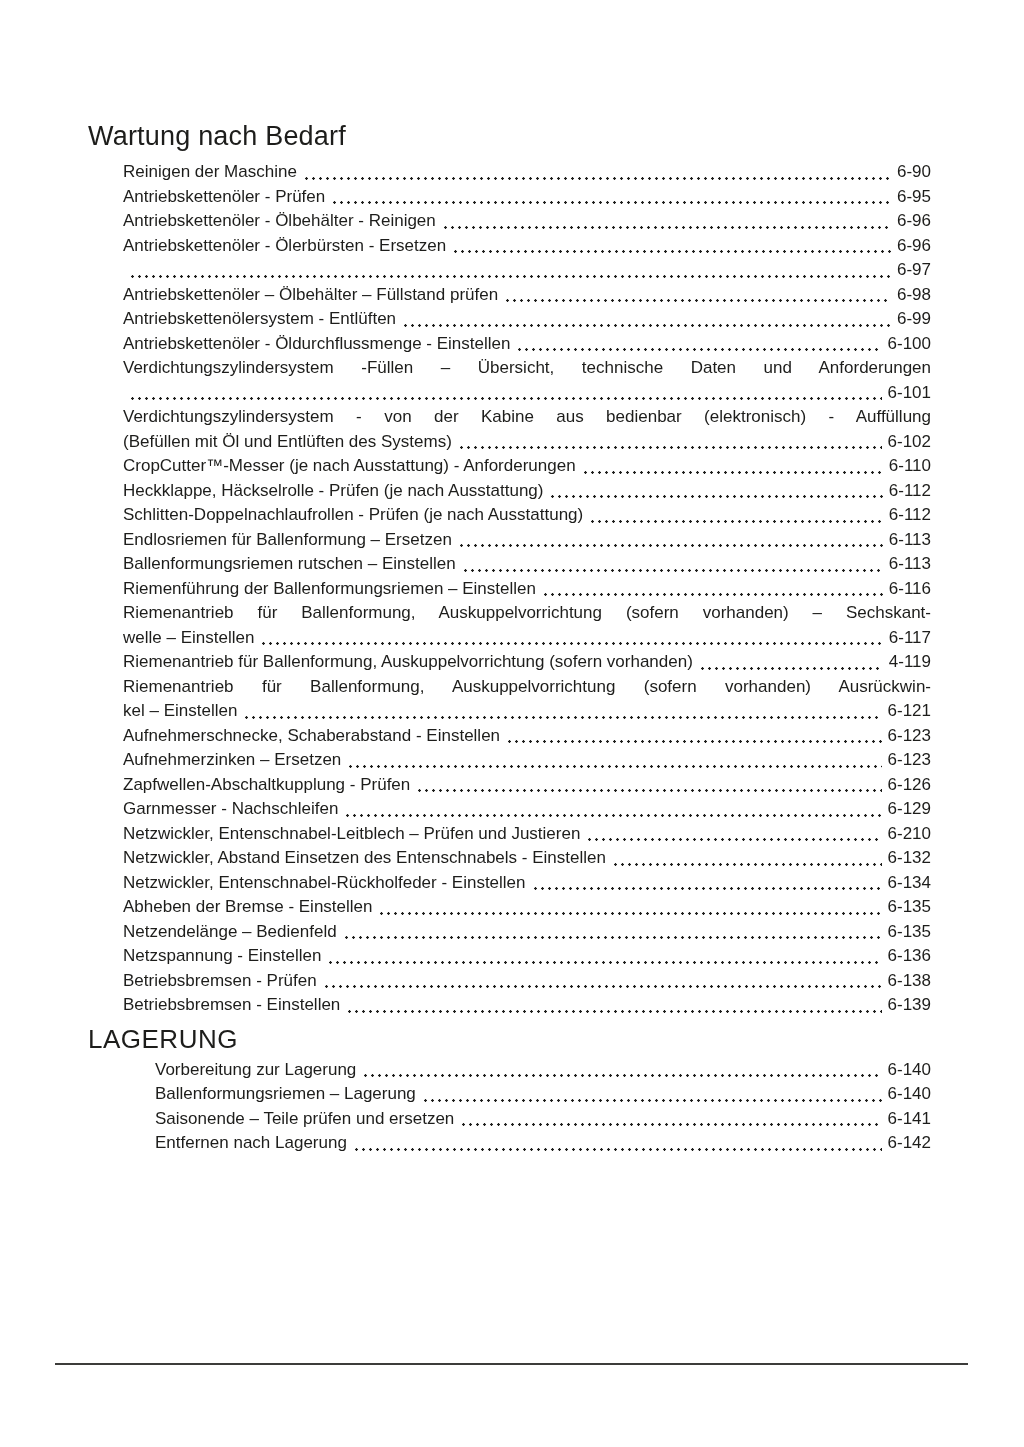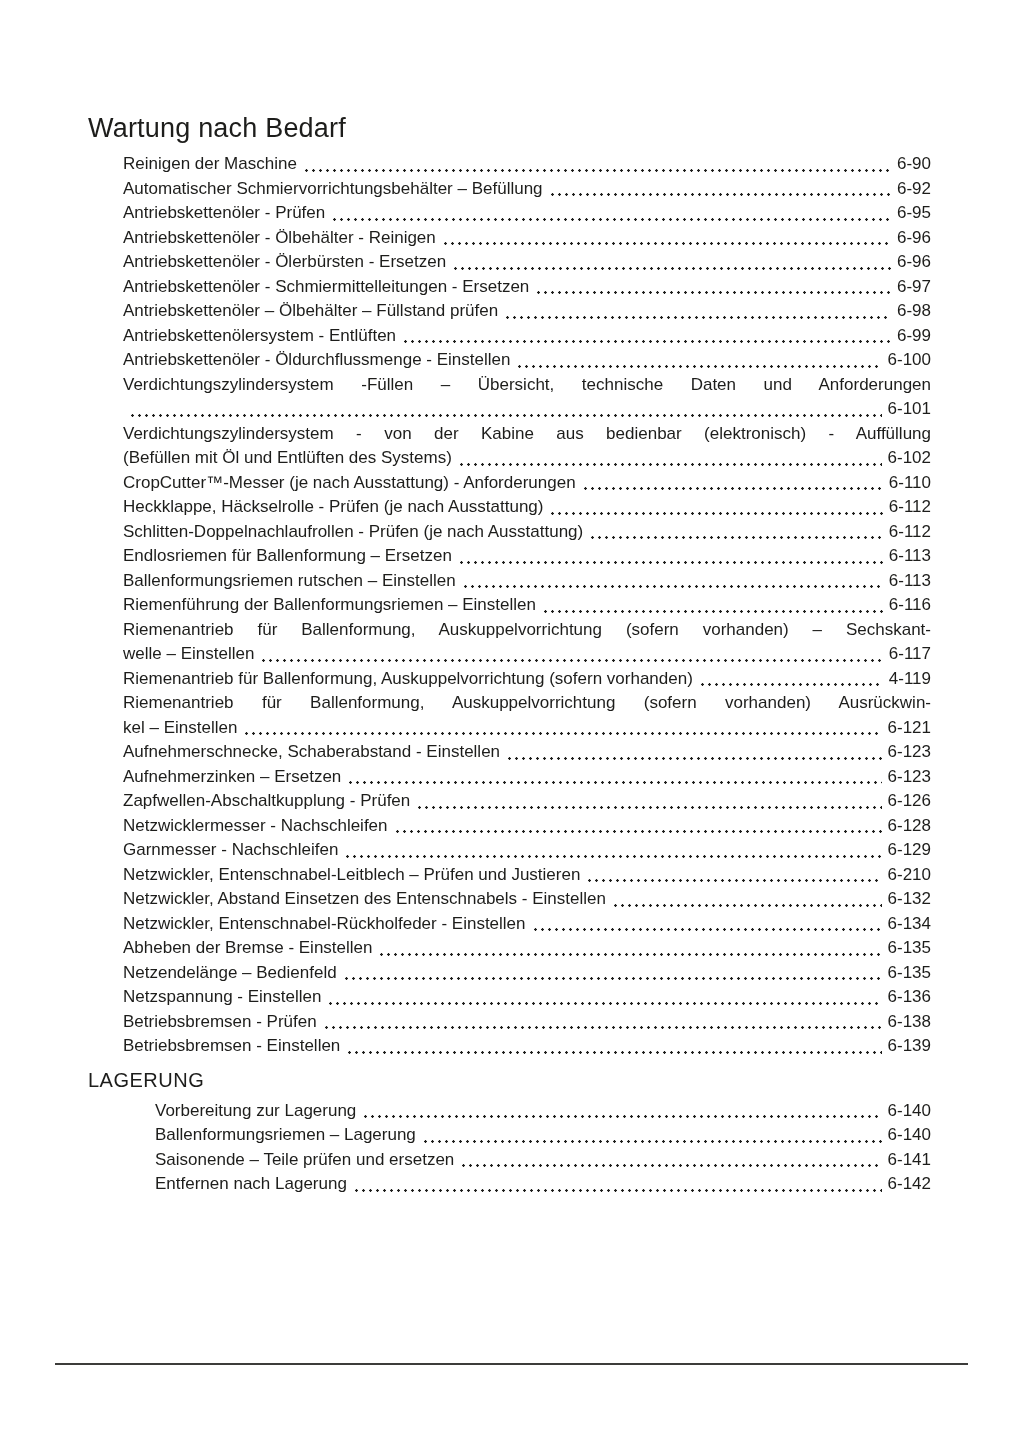--- a/index.html
+++ b/index.html
@@ -10,32 +10,32 @@
     background: #ffffff;
     color: #1d1d1b;
     font-family: "Liberation Sans", sans-serif;
     font-size: 17px;
     position: relative;
     overflow: hidden;
   }
   .page-content {
     position: absolute;
     left: 88px;
-    top: 112px;
+    top: 120px;
     width: 843px;
   }
   .section-title {
     font-size: 27px;
     line-height: 32px;
     font-weight: 400;
     margin: 0 0 8px 0;
     letter-spacing: 0.2px;
   }
   .section-title.caps {
-    font-size: 20px;
+    font-size: 26px;
     line-height: 26px;
     margin-top: 8px;
     margin-bottom: 6px;
     letter-spacing: 0.5px;
   }
   .entry-list.indent-1 { margin-left: 35px; }
   .entry-list.indent-2 { margin-left: 67px; }
   .toc-entry { margin: 0; }
   .toc-line { line-height: 24.5px; }
   .toc-line.justified {
@@ -83,27 +83,20 @@
     <div class="entry-list indent-1">
         <div class="toc-entry">
           <div class="toc-line last">
             <span class="toc-text">Reinigen der Maschine</span>
             <span class="dot-leader"></span>
             <span class="toc-page">6-90</span>
           </div>
         </div>
         <div class="toc-entry">
           <div class="toc-line last">
-            <span class="toc-text">Automatischer Schmiervorrichtungsbehälter – Befüllung</span>
-            <span class="dot-leader"></span>
-            <span class="toc-page">6-92</span>
-          </div>
-        </div>
-        <div class="toc-entry">
-          <div class="toc-line last">
             <span class="toc-text">Antriebskettenöler - Prüfen</span>
             <span class="dot-leader"></span>
             <span class="toc-page">6-95</span>
           </div>
         </div>
         <div class="toc-entry">
           <div class="toc-line last">
             <span class="toc-text">Antriebskettenöler - Ölbehälter - Reinigen</span>
             <span class="dot-leader"></span>
             <span class="toc-page">6-96</span>
@@ -111,21 +104,20 @@
         </div>
         <div class="toc-entry">
           <div class="toc-line last">
             <span class="toc-text">Antriebskettenöler - Ölerbürsten - Ersetzen</span>
             <span class="dot-leader"></span>
             <span class="toc-page">6-96</span>
           </div>
         </div>
         <div class="toc-entry">
           <div class="toc-line last">
-            <span class="toc-text">Antriebskettenöler - Schmiermittelleitungen - Ersetzen</span>
             <span class="dot-leader"></span>
             <span class="toc-page">6-97</span>
           </div>
         </div>
         <div class="toc-entry">
           <div class="toc-line last">
             <span class="toc-text">Antriebskettenöler – Ölbehälter – Füllstand prüfen</span>
             <span class="dot-leader"></span>
             <span class="toc-page">6-98</span>
           </div>
@@ -236,27 +228,20 @@
             <span class="toc-text">Aufnehmerzinken – Ersetzen</span>
             <span class="dot-leader"></span>
             <span class="toc-page">6-123</span>
           </div>
         </div>
         <div class="toc-entry">
           <div class="toc-line last">
             <span class="toc-text">Zapfwellen-Abschaltkupplung - Prüfen</span>
             <span class="dot-leader"></span>
             <span class="toc-page">6-126</span>
-          </div>
-        </div>
-        <div class="toc-entry">
-          <div class="toc-line last">
-            <span class="toc-text">Netzwicklermesser - Nachschleifen</span>
-            <span class="dot-leader"></span>
-            <span class="toc-page">6-128</span>
           </div>
         </div>
         <div class="toc-entry">
           <div class="toc-line last">
             <span class="toc-text">Garnmesser - Nachschleifen</span>
             <span class="dot-leader"></span>
             <span class="toc-page">6-129</span>
           </div>
         </div>
         <div class="toc-entry">

